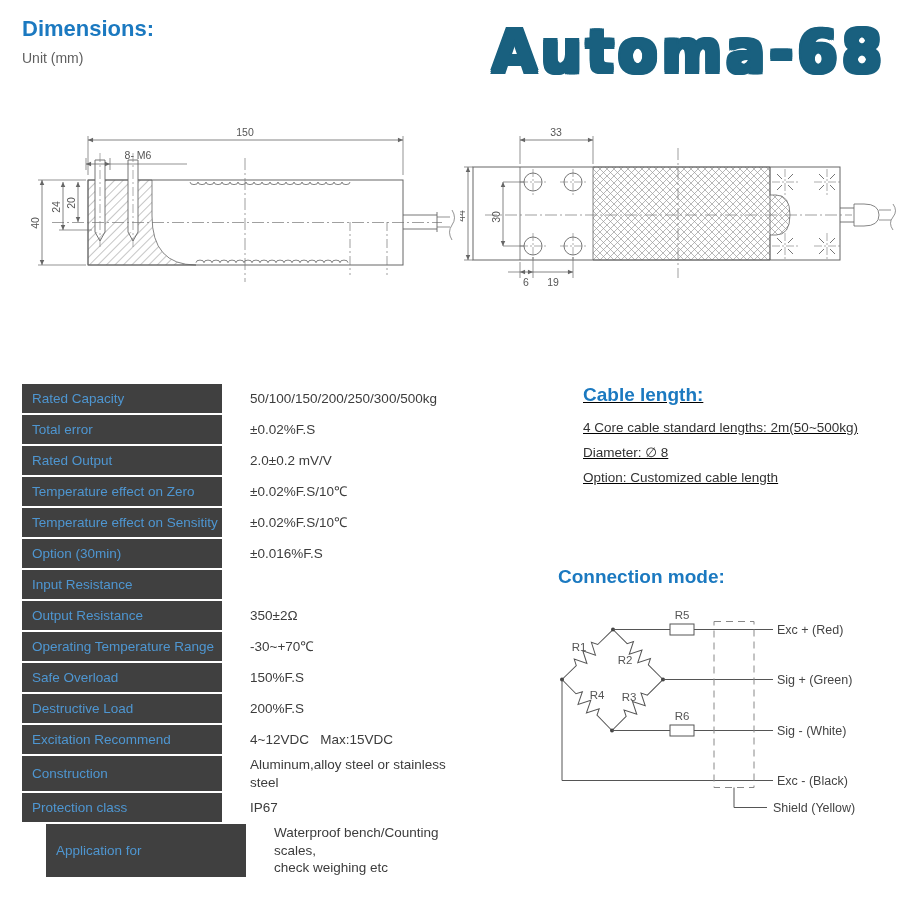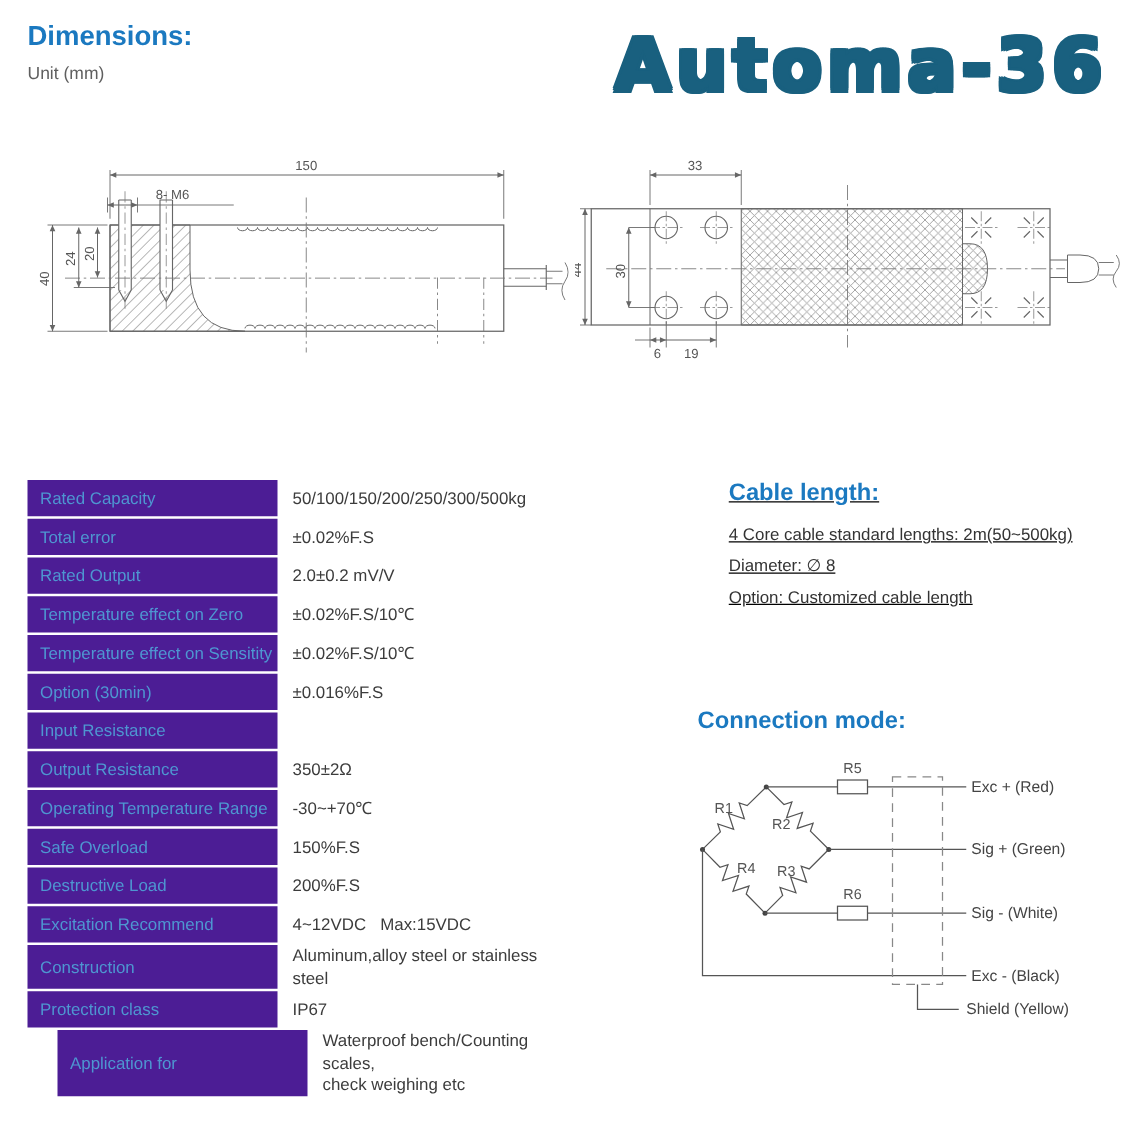--- a/index.html
+++ b/index.html
@@ -8,44 +8,44 @@
   .abs{position:absolute;}
   .hdr-title{position:absolute;left:22px;top:16px;font-size:22px;font-weight:bold;color:#1b79c0;}
   .hdr-sub{position:absolute;left:22px;top:50px;font-size:14px;color:#5f5f5f;}
   .logo{position:absolute;top:18px;right:14px;font-family:"DejaVu Sans",sans-serif;
         font-weight:bold;font-size:58px;letter-spacing:4px;color:#19607f;
         text-shadow:2px 0 #19607f,-2px 0 #19607f,0 2px #19607f,0 -2px #19607f,
                     2px 2px #19607f,-2px -2px #19607f,2px -2px #19607f,-2px 2px #19607f;}
   
   .spec{position:absolute;left:22px;top:384px;width:436px;}
   .srow{display:flex;margin-bottom:2px;}
-  .slab{width:200px;min-height:29px;background:#4c1d95;color:#4e96d1;font-size:13.5px;
+  .slab{width:200px;min-height:29px;background:#404040;color:#4e96d1;font-size:13.5px;
         display:flex;align-items:center;padding-left:10px;box-sizing:border-box;flex-shrink:0;}
   .sval{flex:1;color:#3c3c3c;font-size:13.5px;display:flex;align-items:center;
-        padding-left:12px;white-space:pre-wrap;line-height:1.3;}
+        padding-left:28px;white-space:pre-wrap;line-height:1.3;}
   .srow.tall .slab{min-height:44px;margin-left:24px;}
   
   .cable{position:absolute;left:583px;top:384px;width:335px;text-decoration:underline;}
   .sec-title{font-size:19px;font-weight:bold;color:#1b79c0;margin:0 0 9px 0;}
   .cable-line{font-size:13.5px;color:#333;line-height:25px;}
   .conn{position:absolute;left:558px;top:566px;width:345px;}
   
   svg text{font-family:"Liberation Sans",sans-serif;}
   .dimtxt{font-size:10.5px;fill:#555;}
   .ctxt{font-size:12.5px;fill:#444;}
   .rtxt{font-size:11.5px;fill:#555;}
 </style>
 </head>
 <body>
 
 <div class="page">
 
   <div class="hdr-title">Dimensions:</div>
   <div class="hdr-sub">Unit (mm)</div>
-  <div class="logo">Automa-36</div>
+  <div class="logo">Automa-68</div>
 
   <svg class="abs" style="left:30px;top:120px;" width="425" height="170" viewBox="0 0 425 170">
     <defs>
       <pattern id="hatchS" patternUnits="userSpaceOnUse" width="6" height="6" patternTransform="rotate(45)">
         <line x1="0" y1="0" x2="0" y2="6" stroke="#8d8d8d" stroke-width="1"></line>
       </pattern>
       <marker id="arrS" viewBox="0 0 10 10" refX="9" refY="5" markerWidth="9" markerHeight="7" orient="auto-start-reverse">
         <path d="M0,1 L9,5 L0,9 Z" fill="#666"></path>
       </marker>
     </defs>

